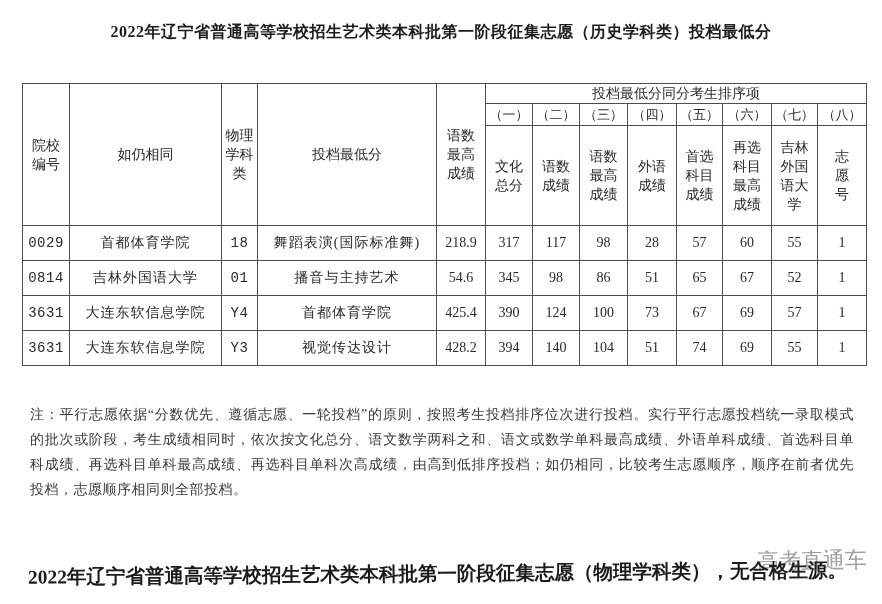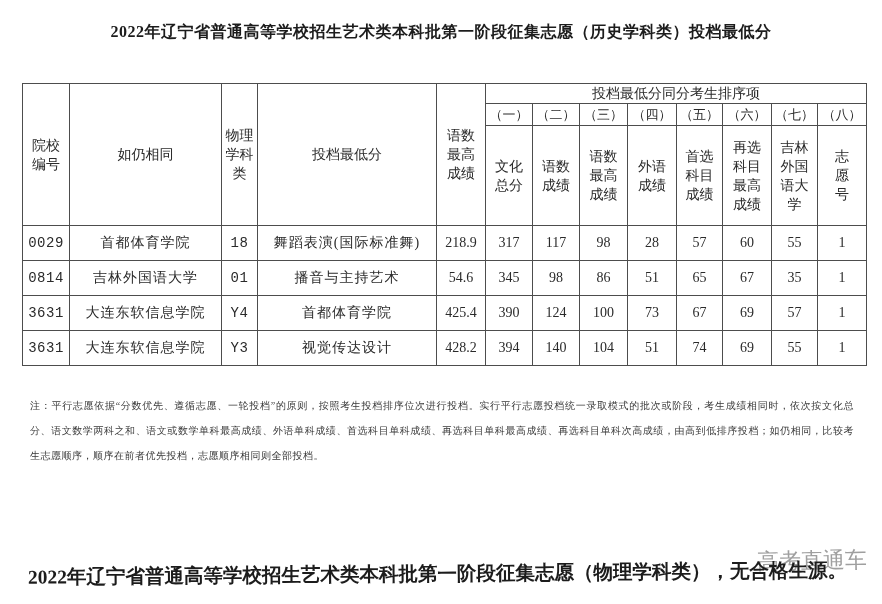--- a/index.html
+++ b/index.html
@@ -57,23 +57,23 @@
   .wrap2 { display: inline-block; width: 30px; line-height: 19px; text-align: center; }
   .wrap1 { display: inline-block; width: 16px; line-height: 19px; text-align: center; }
 
   .c-left  { text-align: left;  padding-left: 5px;  letter-spacing: 1px; }
   .c-code  { text-align: left;  padding-left: 5px;  letter-spacing: 0.5px; font-family: Liberation Mono, monospace; }
   .c-right { text-align: right; padding-right: 6px; }
 
   .note {
     position: absolute;
     left: 30px;
-    top: 393px;
+    top: 402px;
     width: 824px;
-    font-size: 10px;
+    font-size: 14px;
     line-height: 25px;
     letter-spacing: 0.5px;
     text-align: justify;
     color: #3a3a3a;
   }
 
   .bottom-title {
     position: absolute;
     left: 28px;
     top: 560px;
@@ -169,21 +169,21 @@
       <td class="c-left">吉林外国语大学</td>
       <td class="c-code">01</td>
       <td class="c-left">播音与主持艺术</td>
       <td class="c-right">54.6</td>
       <td class="c-right">345</td>
       <td class="c-right">98</td>
       <td class="c-right">86</td>
       <td class="c-right">51</td>
       <td class="c-right">65</td>
       <td class="c-right">67</td>
-      <td class="c-right">35</td>
+      <td class="c-right">52</td>
       <td class="c-right">1</td>
     </tr>
     <tr class="data-row">
       <td class="c-code">3631</td>
       <td class="c-left">大连东软信息学院</td>
       <td class="c-code">Y4</td>
       <td class="c-left">首都体育学院</td>
       <td class="c-right">425.4</td>
       <td class="c-right">390</td>
       <td class="c-right">124</td>

